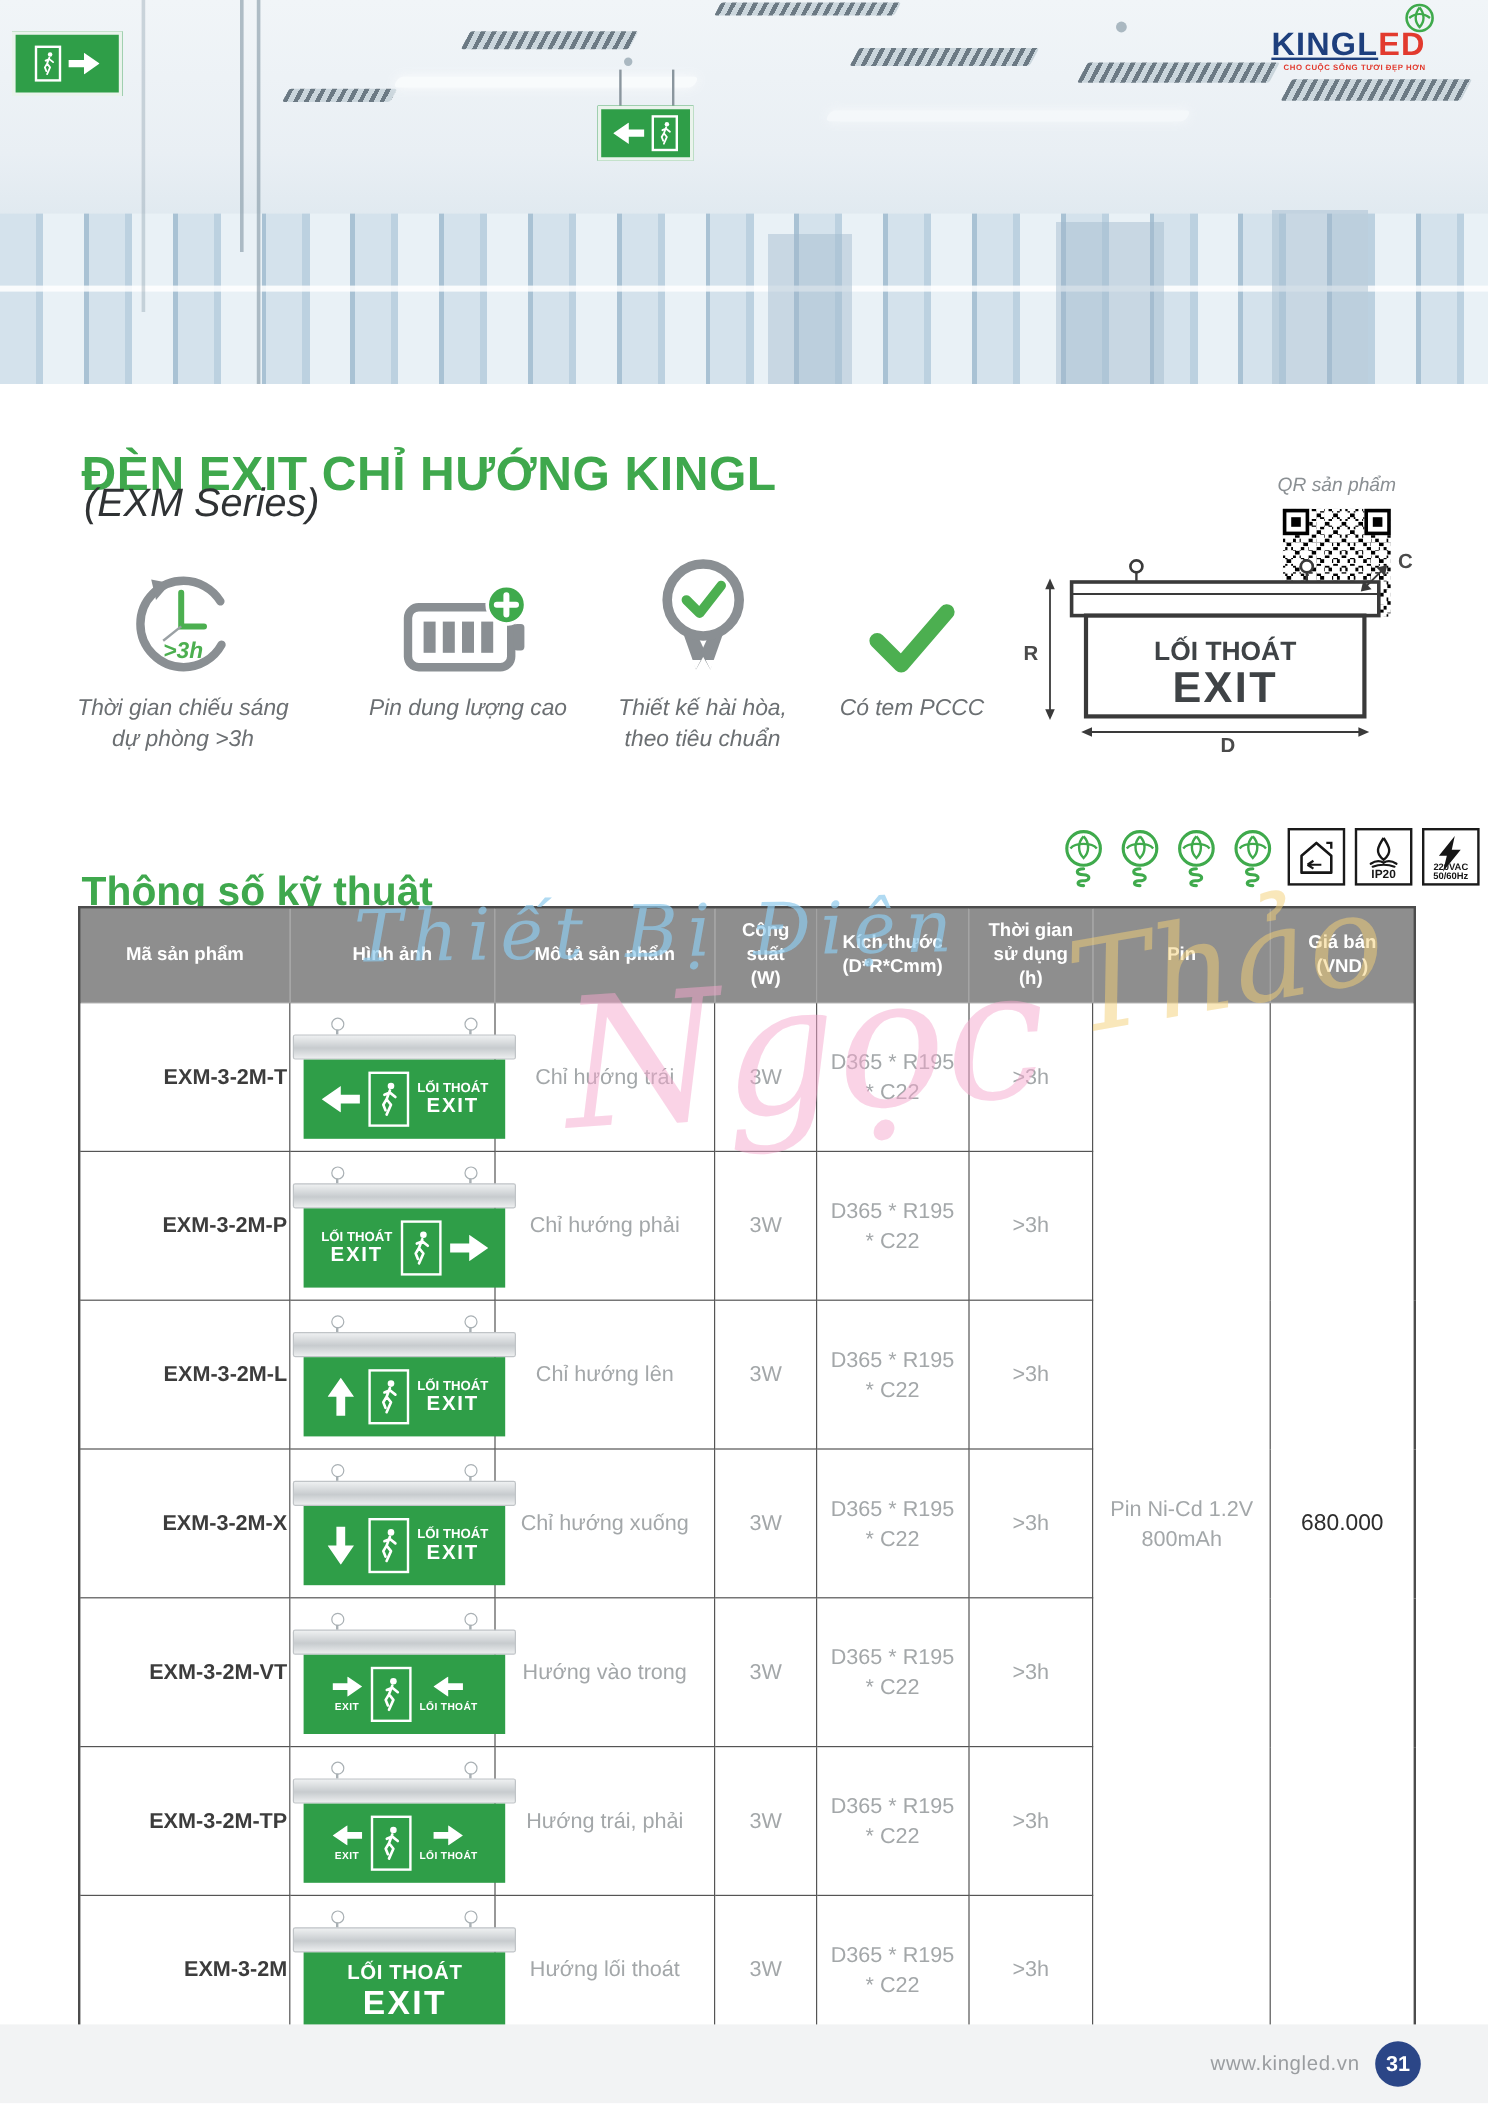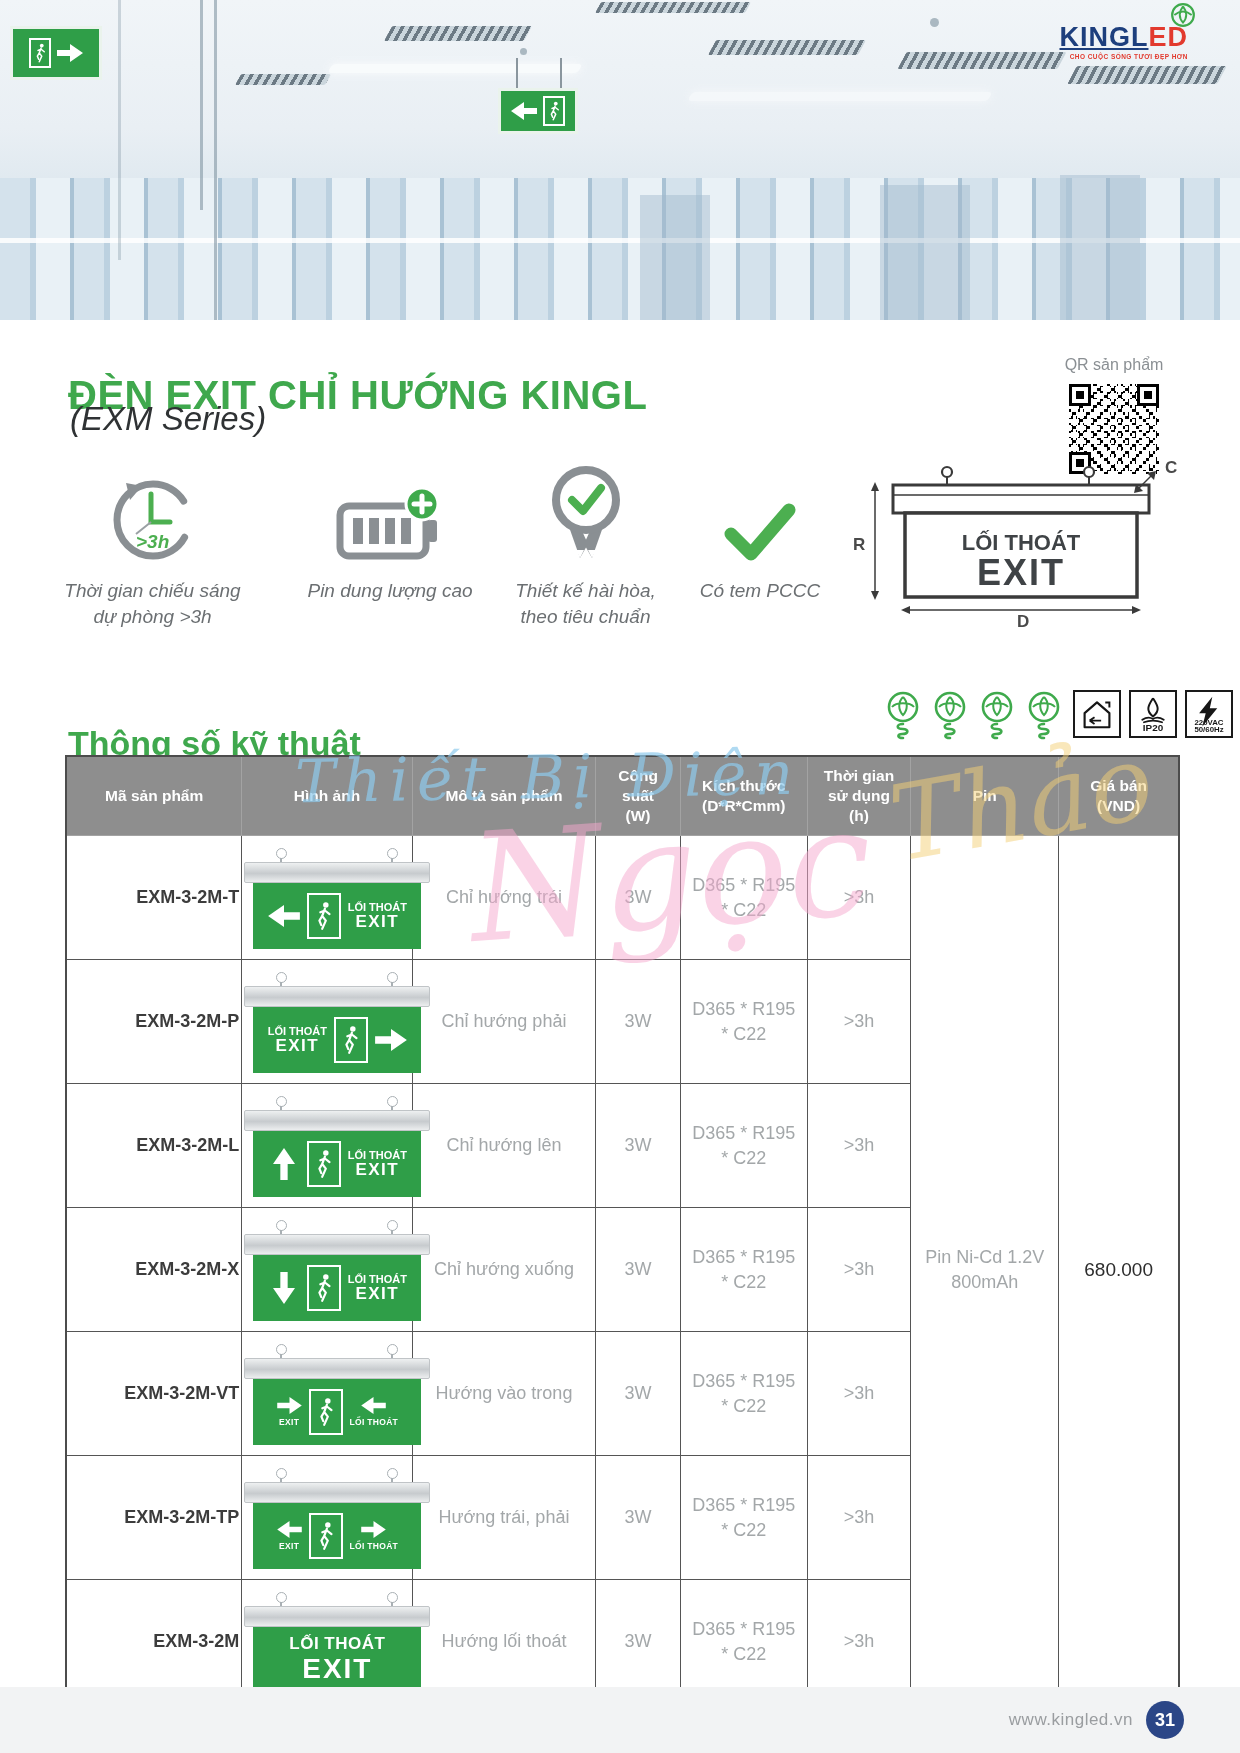--- a/index.html
+++ b/index.html
@@ -30,21 +30,21 @@
   .lg-king{font-size:27px;font-weight:800;color:#1d3f7d;letter-spacing:1px;text-decoration:underline;}
   .lg-ed{font-size:27px;font-weight:800;color:#e23a2e;letter-spacing:1px;}
   .lg-flower{position:absolute;top:-22px;right:-8px;width:26px;height:26px;}
   .lg-tagline{font-size:6.5px;font-weight:700;color:#e23a2e;letter-spacing:.45px;margin-top:2px;}
 
   
   .page-title{position:absolute;left:68px;top:346px;font-size:40px;font-weight:800;color:#3fa84d;letter-spacing:.5px;}
   .page-subtitle{position:absolute;left:70px;top:400px;font-size:33px;font-style:italic;color:#2f3234;}
 
   .qr-wrap{position:absolute;right:66px;top:356px;width:120px;text-align:center;}
-  .qr-label{font-size:16px;color:#8a8f93;}
+  .qr-label{font-size:16px;font-style:italic;color:#8a8f93;margin-top:40px;}
   .qr-code{position:relative;width:90px;height:90px;margin:10px auto 0;
      background:
        repeating-conic-gradient(#fff 0 25%, transparent 0 50%) 2px 2px / 13px 13px,
        repeating-conic-gradient(#000 0 25%, #fff 0 50%) 0 0 / 7px 7px;
      outline:4px solid #fff;}
   .finder{position:absolute;width:16px;height:16px;border:3px solid #000;background:#fff;}
   .finder::after{content:"";position:absolute;left:4px;top:4px;width:8px;height:8px;background:#000;}
   .finder.f1{left:0;top:0;}.finder.f2{right:0;top:0;}.finder.f3{left:0;bottom:0;}
 
   

